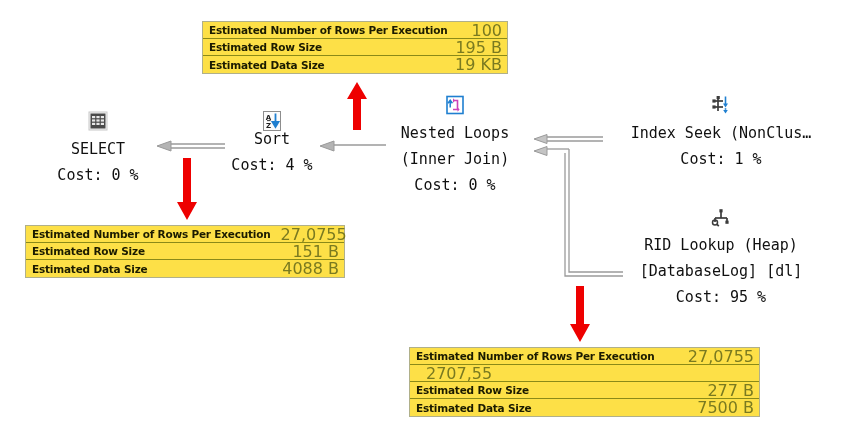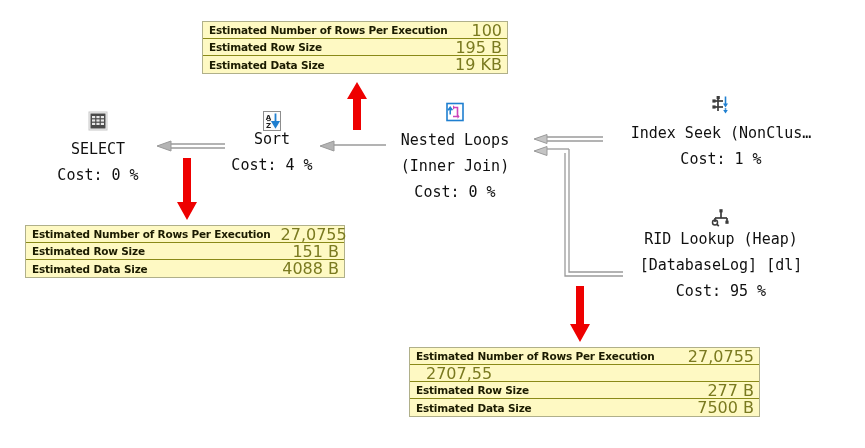--- a/index.html
+++ b/index.html
@@ -11,21 +11,21 @@
     width: 865px;
     height: 448px;
     position: relative;
     overflow: hidden;
     font-family: "Liberation Sans", sans-serif;
   }
 
   
   .est-box {
     position: absolute;
-    background: #fef9c3;
+    background: #fde047;
     border: 1px solid #b0b08a;
     box-sizing: border-box;
     padding: 0;
   }
   .est-row {
     display: flex;
     align-items: center;
     justify-content: space-between;
     height: 17px;
     padding: 0 5px 0 6px;
@@ -199,21 +199,21 @@
       <text x="7.5" y="9.5" font-family="DejaVu Sans, sans-serif" font-size="7" font-weight="bold" fill="#202020" text-anchor="middle">A</text>
       <text x="7.5" y="17.5" font-family="DejaVu Sans, sans-serif" font-size="7" font-weight="bold" fill="#202020" text-anchor="middle">Z</text>
       <path d="M 6 10.6 L 9.6 10.6" stroke="#202020" stroke-width="0.9"></path>
       <path d="M 14.5 3.5 L 14.5 14.5 M 11.5 12 L 14.5 17 L 17.5 12 Z" stroke="#1f7fd0" stroke-width="1.8" fill="#1f7fd0"></path>
     </svg>
   </span>
   <span class="node-line" style="margin-top:16px;">Sort</span>
   <span class="node-line">Cost: 4 %</span>
 </div>
 
-<div class="node" style="left:375px; top:101px; width:160px;">
+<div class="node" style="left:375px; top:94px; width:160px;">
   <span class="node-icon" style="left:69px; top:0px;">
     <svg width="22" height="22" viewBox="0 0 22 22">
       <rect x="3" y="2.5" width="16" height="17" fill="#ffffff" stroke="#1f7fd0" stroke-width="1.6"></rect>
       <path d="M 9 6.5 L 13.5 6.5 L 13.5 15.5 L 9 15.5" stroke="#cc44bb" stroke-width="1.6" fill="none"></path>
       <path d="M 9 4.2 L 11 6.5 L 9 8.8 Z" fill="#cc44bb"></path>
       <path d="M 13.5 13.2 L 15.6 15.5 L 13.5 17.8 Z" fill="#cc44bb"></path>
       <path d="M 6.2 13.5 L 6.2 7.5 M 4 9.2 L 6.2 6.2 L 8.4 9.2" stroke="#1f7fd0" stroke-width="1.5" fill="none"></path>
     </svg>
   </span>
   <span class="node-line" style="margin-top:26px;">Nested Loops</span>
@@ -254,16 +254,16 @@
         <path d="M 17 12 L 17 16"></path>
       </g>
       <g fill="#3c3c3c">
         <rect x="9.4" y="3.2" width="3.2" height="3.2"></rect>
         <rect x="15.4" y="14.6" width="3.2" height="3.2"></rect>
       </g>
       <circle cx="5" cy="16.4" r="2.5" fill="none" stroke="#3c3c3c" stroke-width="1.5"></circle>
       <path d="M 6.8 18.2 L 8.8 20.2" stroke="#3c3c3c" stroke-width="1.7"></path>
     </svg>
   </span>
-  <span class="node-line" style="margin-top:20px;">RID Lookup (Heap)</span>
+  <span class="node-line" style="margin-top:26px;">RID Lookup (Heap)</span>
   <span class="node-line">[DatabaseLog] [dl]</span>
   <span class="node-line">Cost: 95 %</span>
 </div>
 
 </body></html>

